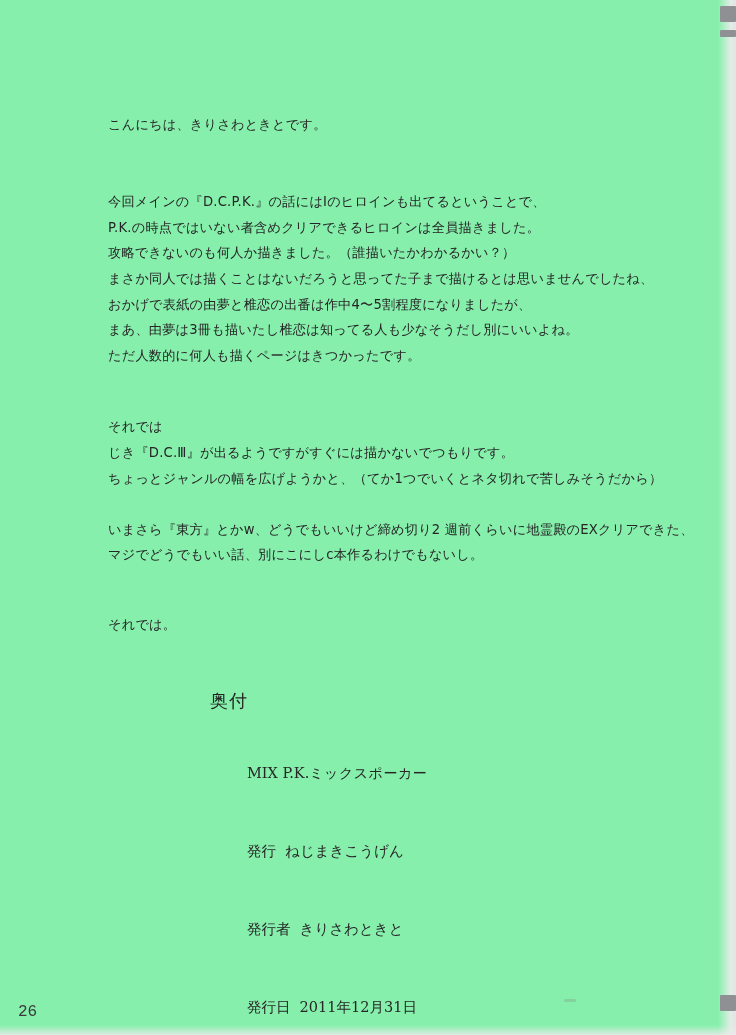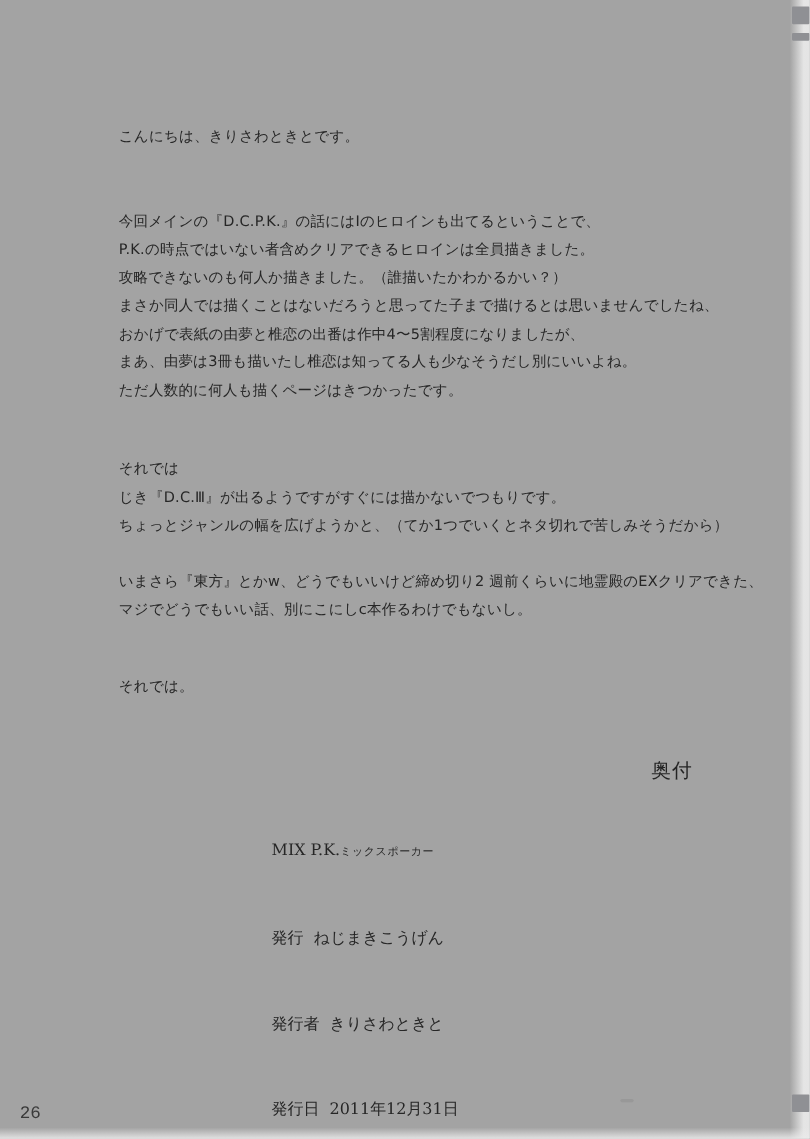--- a/index.html
+++ b/index.html
@@ -11,21 +11,21 @@
     width: 736px;
     height: 1035px;
     position: relative;
     overflow: hidden;
     font-family: "DejaVu Sans", "Liberation Sans", sans-serif;
     color: #2a2a2a;
   }
   .page {
     position: absolute;
     inset: 0;
-    background: #a3a3a3;
+    background: #86efac;
   }
   
   .edge-right {
     position: absolute;
     top: 0;
     right: 0;
     width: 18px;
     height: 100%;
     background: linear-gradient(to right, rgba(245,245,245,0) 0%, rgba(236,236,236,0.9) 70%, rgba(228,228,228,1) 100%);
   }
@@ -69,34 +69,33 @@
     top: 688px;
     width: 420px;
   }
   .colophon-title {
     font-size: 18px;
     line-height: 26px;
     letter-spacing: 1px;
     color: #242424;
     margin-bottom: 20px;
     font-family: "DejaVu Serif", "Liberation Serif", serif;
-    text-align: right;
   }
   .colophon-list {
     font-family: "DejaVu Serif", "Liberation Serif", serif;
     font-size: 14.5px;
     line-height: 26px;
     color: #262626;
   }
   .colophon-line {
     white-space: pre;
     display: block;
   }
   .c-small {
-    font-size: 10px;
+    font-size: 14px;
     letter-spacing: 0.5px;
   }
 
   .page-number {
     position: absolute;
     left: 18px;
     bottom: 14px;
     font-size: 16px;
     color: #3a3a3a;
     font-family: Liberation Mono, monospace;

